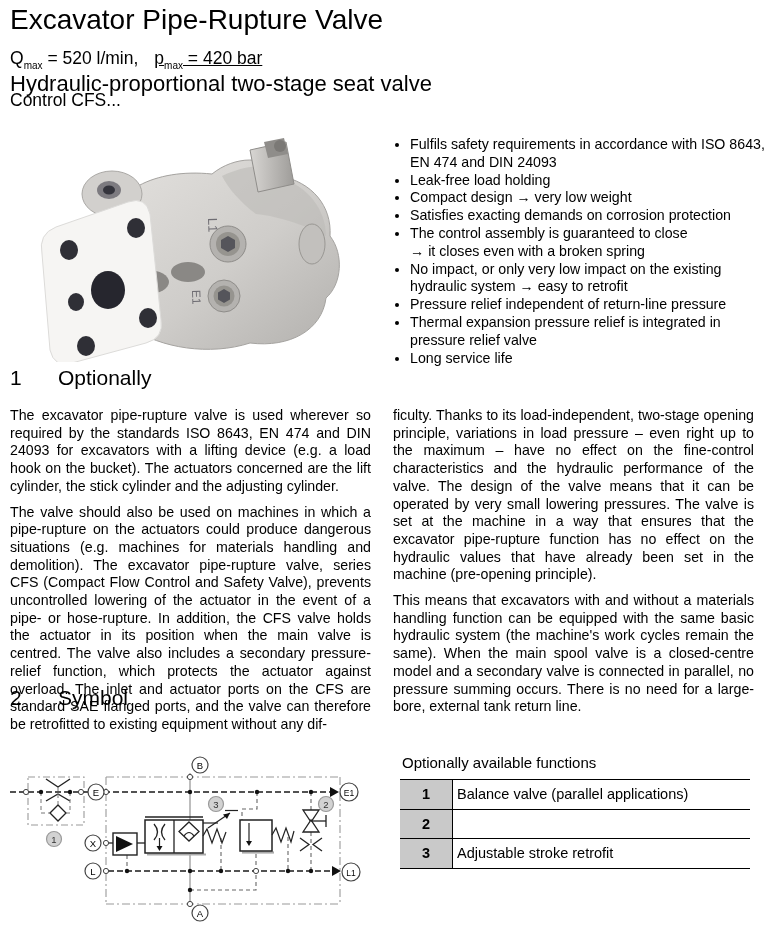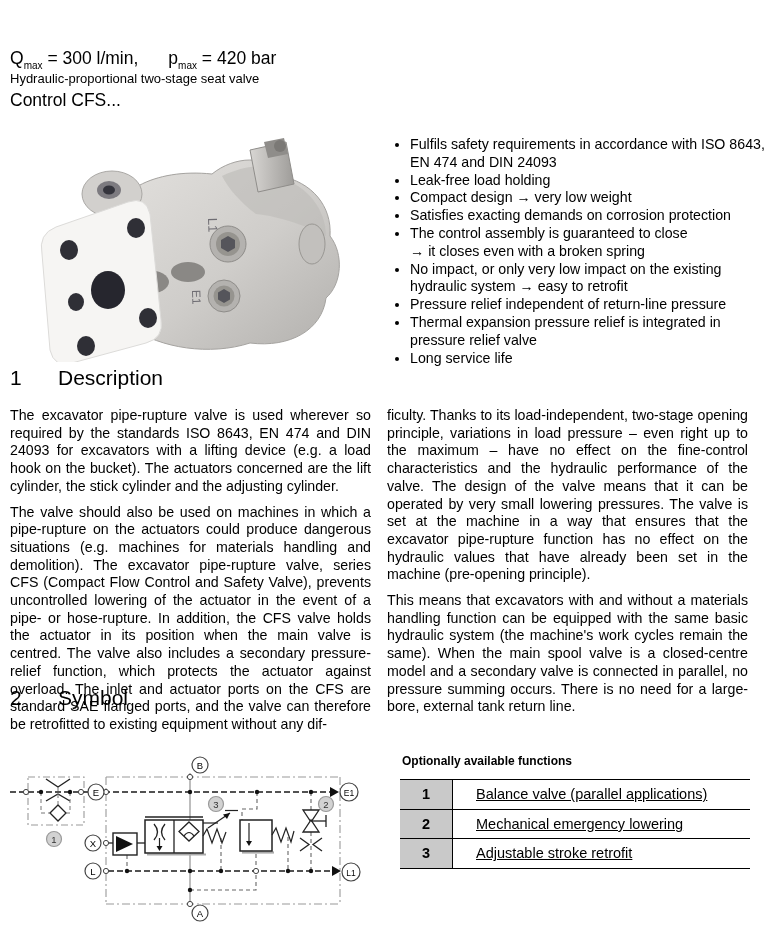--- a/index.html
+++ b/index.html
@@ -2,54 +2,55 @@
 <html><head>
 <meta charset="utf-8">
 <style>
   html,body{margin:0;padding:0;background:#fff;}
   #page{position:relative;width:764px;height:934px;background:#fff;overflow:hidden;
         font-family:"Liberation Sans",sans-serif;color:#000;}
   
   .title{position:absolute;left:10px;top:4px;font-size:28px;line-height:32px;font-weight:400;}
   .specline{position:absolute;left:10px;top:48px;font-size:17.5px;}
   .specline sub{font-size:10px;}
-  .spec-p{margin-left:30px;}
-  .sub2{position:absolute;left:10px;top:71px;font-size:13px;}
+  .spec-p{margin-left:16px;text-decoration:underline;}
+  .sub2{position:absolute;left:10px;top:71px;font-size:22px;}
   .sub3{position:absolute;left:10px;top:90px;font-size:17.5px;}
   
   .photo{position:absolute;left:12px;top:132px;width:356px;height:230px;}
   
   .features{position:absolute;left:396px;top:136px;width:362px;margin:0;
             padding:0 0 0 14px;list-style:disc;font-size:14.2px;line-height:17.8px;}
   .features li{white-space:pre-line;}
   
   .sechead{position:absolute;left:10px;font-size:21px;font-weight:400;}
   .secnum{display:inline-block;width:48px;}
   
-  .desccols{position:absolute;left:10px;top:407px;display:flex;gap:16px;}
+  .desccols{position:absolute;left:10px;top:407px;display:flex;gap:22px;}
   .col{width:361px;font-size:14.2px;line-height:17.7px;text-align:justify;}
   .col p{margin:0 0 8px 0;}
   
   .diagram{position:absolute;left:4px;top:752px;width:380px;height:182px;}
   
-  .tbl-title{position:absolute;left:402px;top:754px;font-size:12px;font-weight:bold;}
+  .tbl-title{position:absolute;left:402px;top:754px;font-size:15px;font-weight:normal;}
   .tbl{position:absolute;left:400px;top:779px;width:350px;border-top:1.5px solid #000;}
   .trow{display:flex;height:28.5px;border-bottom:1.5px solid #000;align-items:center;}
   .tnum{width:52px;align-self:stretch;background:#c9c9c9;border-right:1.5px solid #000;
         display:flex;align-items:center;justify-content:center;font-weight:bold;font-size:14.5px;}
-  .tlabel{padding-left:23px;font-size:14.5px;text-decoration:underline;}
+  .tlabel{padding-left:4px;font-size:14.5px;}
   svg text{font-family:"Liberation Sans",sans-serif;}
 </style>
 </head>
 <body>
 
 <div id="page">
 
+  <div class="title">Excavator Pipe-Rupture Valve</div>
   <div class="specline">
-    <span><span>Q</span><sub>max</sub><span> = 300 l/min,</span></span><span class="spec-p"><span>p</span><sub>max</sub><span> = 420 bar</span></span>
+    <span><span>Q</span><sub>max</sub><span> = 520 l/min,</span></span><span class="spec-p"><span>p</span><sub>max</sub><span> = 420 bar</span></span>
   </div>
   <div class="sub2">Hydraulic-proportional two-stage seat valve</div>
   <div class="sub3">Control CFS...</div>
 
   <div class="photo">
     <svg width="356" height="230" viewBox="0 0 356 230">
       <defs>
         <linearGradient id="gBody" x1="0" y1="0" x2="1" y2="1">
           <stop offset="0" stop-color="#e3e1de"></stop>
             <stop offset="0.55" stop-color="#cfcdca"></stop>
@@ -110,21 +111,21 @@
     <li>Satisfies exacting demands on corrosion protection</li>
     <li>The control assembly is guaranteed to close
 → it closes even with a broken spring</li>
     <li>No impact, or only very low impact on the existing hydraulic system → easy to retrofit</li>
     <li>Pressure relief independent of return-line pressure</li>
     <li>Thermal expansion pressure relief is integrated in pressure relief valve</li>
     <li>Long service life</li>
   </ul>
 
   <div class="sechead" style="top:366px;">
-    <span class="secnum">1</span><span>Description</span>
+    <span class="secnum">1</span><span>Optionally</span>
   </div>
   <div class="desccols">
     <div class="col">
       <p>The excavator pipe-rupture valve is used wherever so required by the standards ISO 8643, EN 474 and DIN 24093 for excavators with a lifting device (e.g. a load hook on the bucket). The actuators concerned are the lift cylinder, the stick cylinder and the adjusting cylinder.</p>
       <p>The valve should also be used on machines in which a pipe-rupture on the actuators could produce dangerous situations (e.g. machines for materials handling and demolition). The excavator pipe-rupture valve, series CFS (Compact Flow Control and Safety Valve), prevents uncontrolled lowering of the actuator in the event of a pipe- or hose-rupture. In addition, the CFS valve holds the actuator in its position when the main valve is centred. The valve also includes a secondary pressure-relief function, which protects the actuator against overload. The inlet and actuator ports on the CFS are standard SAE flanged ports, and the valve can therefore be retrofitted to existing equipment without any dif-</p>
     </div>
     <div class="col">
       <p>ficulty. Thanks to its load-independent, two-stage opening principle, variations in load pressure – even right up to the maximum – have no effect on the fine-control characteristics and the hydraulic performance of the valve. The design of the valve means that it can be operated by very small lowering pressures. The valve is set at the machine in a way that ensures that the excavator pipe-rupture function has no effect on the hydraulic values that have already been set in the machine (pre-opening principle).</p>
       <p>This means that excavators with and without a materials handling function can be equipped with the same basic hydraulic system (the machine's work cycles remain the same). When the main spool valve is a closed-centre model and a secondary valve is connected in parallel, no pressure summing occurs. There is no need for a large-bore, external tank return line.</p>
     </div>
@@ -280,21 +281,20 @@
   </div>
 
   <div class="tbl-title">Optionally available functions</div>
   <div class="tbl">
     <div class="trow">
       <div class="tnum">1</div>
       <div class="tlabel">Balance valve (parallel applications)</div>
     </div>
     <div class="trow">
       <div class="tnum">2</div>
-      <div class="tlabel">Mechanical emergency lowering</div>
     </div>
     <div class="trow">
       <div class="tnum">3</div>
       <div class="tlabel">Adjustable stroke retrofit</div>
     </div>
   </div>
 
 </div>
 
 </body></html>

